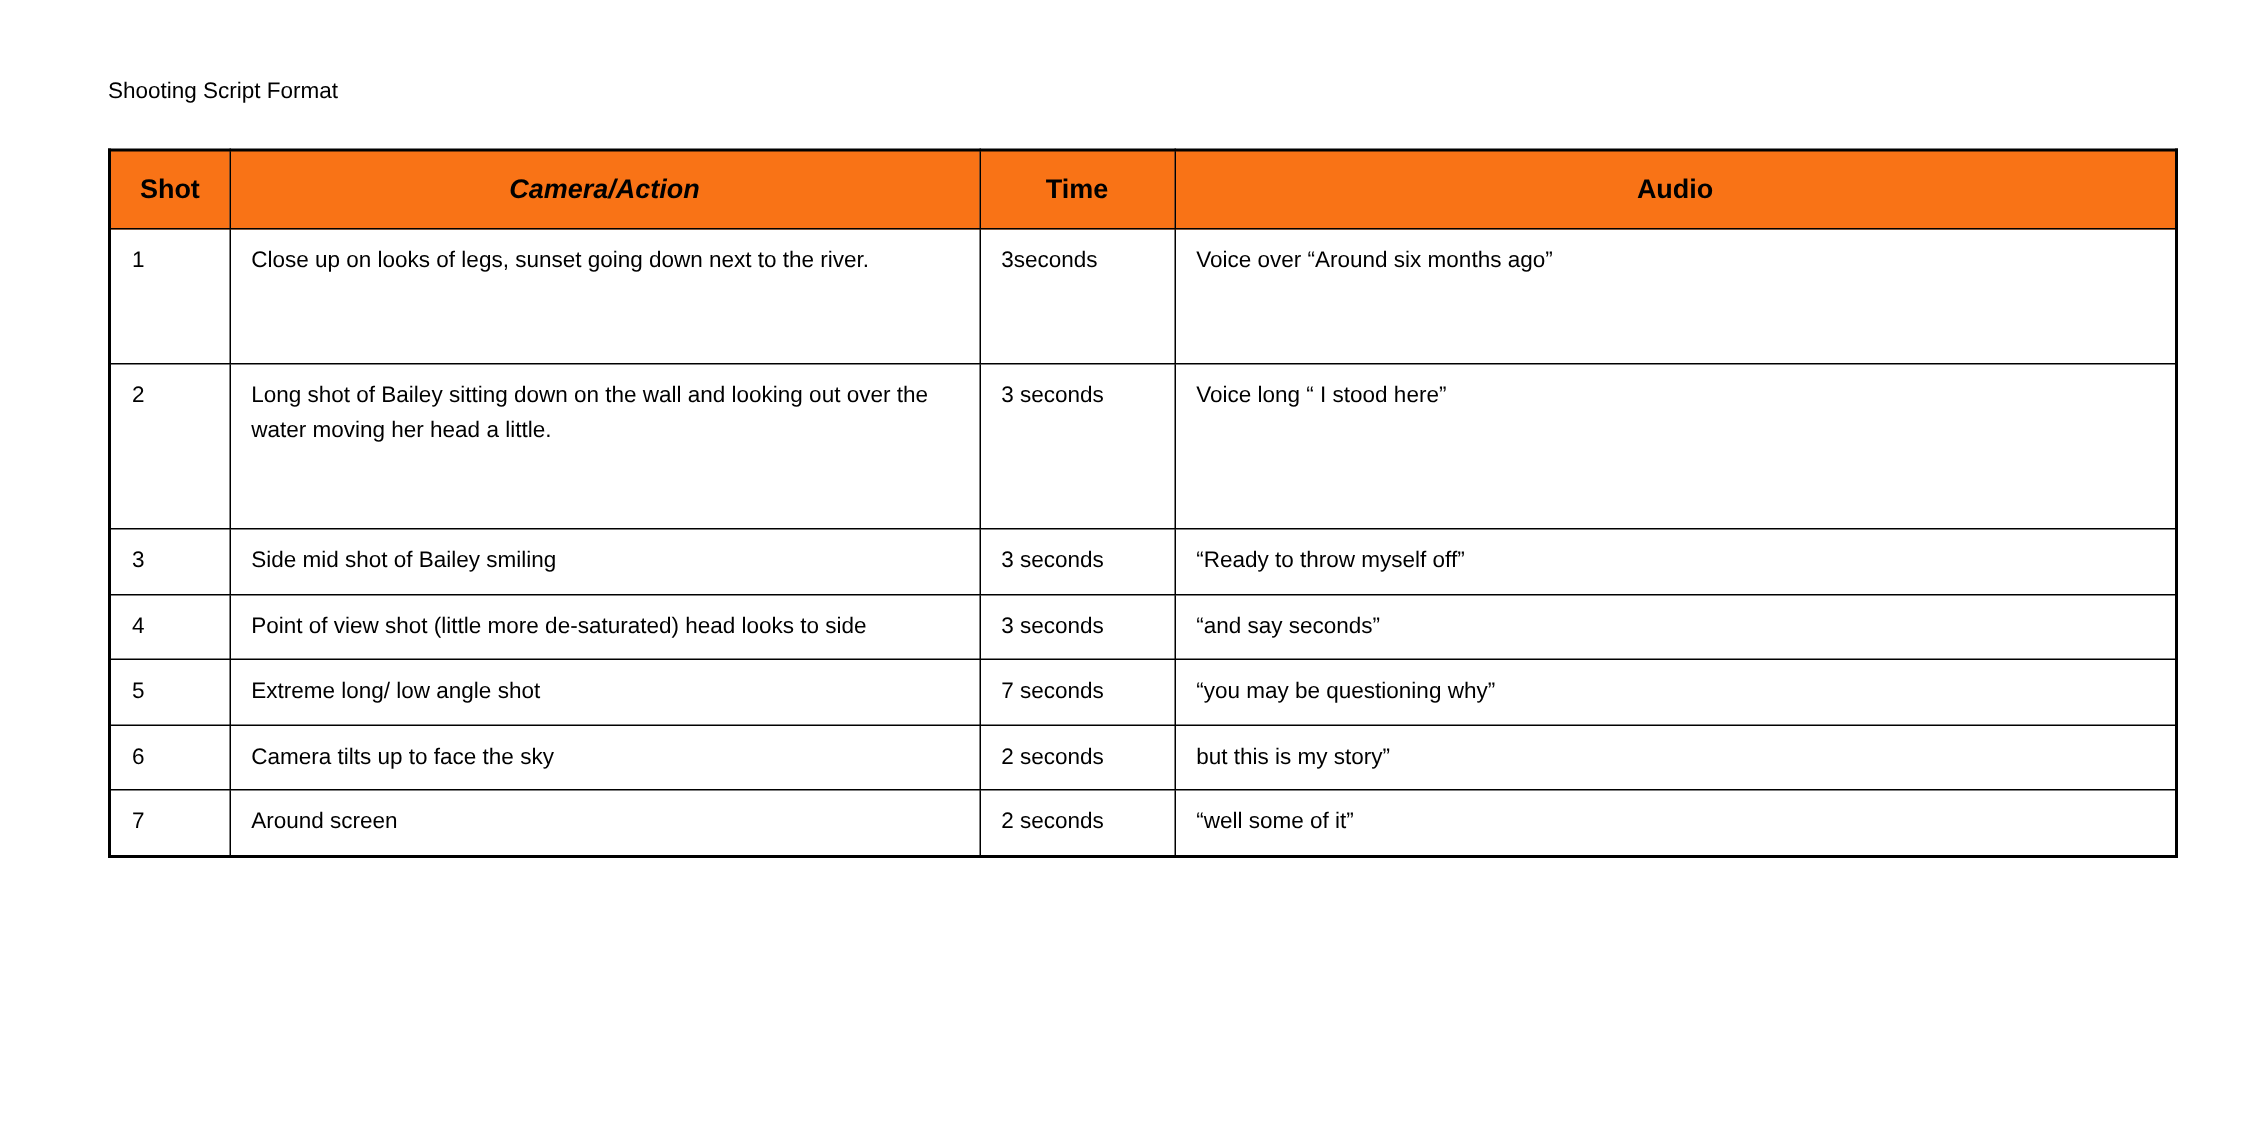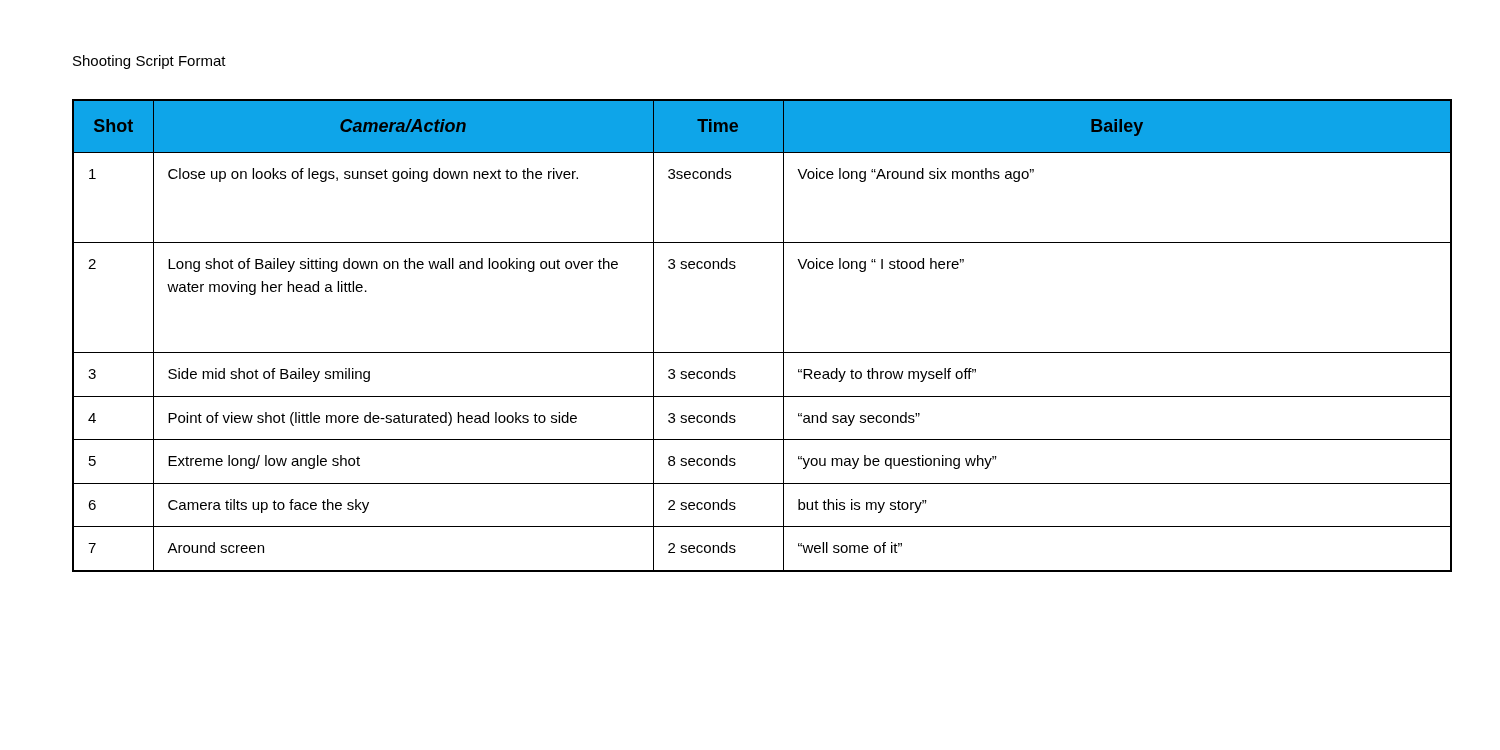--- a/index.html
+++ b/index.html
@@ -35,21 +35,21 @@
     .script-table td {
       border: 1px solid #000;
       padding: 10px 14px;
       vertical-align: top;
       line-height: 1.5;
     }
 
     .script-table th {
       font-size: 18px;
       font-weight: bold;
-      background: #0ea5e9;
+      background: #f97316;
       padding: 12px 14px;
     }
 
     .col-shot {
       width: 80px;
     }
 
     .col-camera {
       width: 500px;
       font-style: italic;
@@ -84,29 +84,29 @@
 <body>
 
 <div class="page-title">Shooting Script Format</div>
 
 <table class="script-table">
   <thead>
     <tr>
       <th class="col-shot">Shot</th>
       <th class="col-camera">Camera/Action</th>
       <th class="col-time">Time</th>
-      <th class="col-audio">Bailey</th>
+      <th class="col-audio">Audio</th>
     </tr>
   </thead>
   <tbody id="table-body">
   <tr>
         <td>1</td>
         <td>Close up on looks of legs, sunset going down next to the river.</td>
         <td>3seconds</td>
-        <td>Voice long “Around six months ago”</td>
+        <td>Voice over “Around six months ago”</td>
       </tr>
       <tr>
         <td>2</td>
         <td>Long shot of Bailey sitting down on the wall and looking out over the water moving her head a little.</td>
         <td>3 seconds</td>
         <td>Voice long “ I stood here”</td>
       </tr>
       <tr>
         <td>3</td>
         <td>Side mid shot of Bailey smiling</td>
@@ -115,21 +115,21 @@
       </tr>
       <tr>
         <td>4</td>
         <td>Point of view shot (little more de-saturated) head looks to side</td>
         <td>3 seconds</td>
         <td>“and say seconds”</td>
       </tr>
       <tr>
         <td>5</td>
         <td>Extreme long/ low angle shot</td>
-        <td>8 seconds</td>
+        <td>7 seconds</td>
         <td>“you may be questioning why”</td>
       </tr>
       <tr>
         <td>6</td>
         <td>Camera tilts up to face the sky</td>
         <td>2 seconds</td>
         <td>but this is my story”</td>
       </tr>
       <tr>
         <td>7</td>

